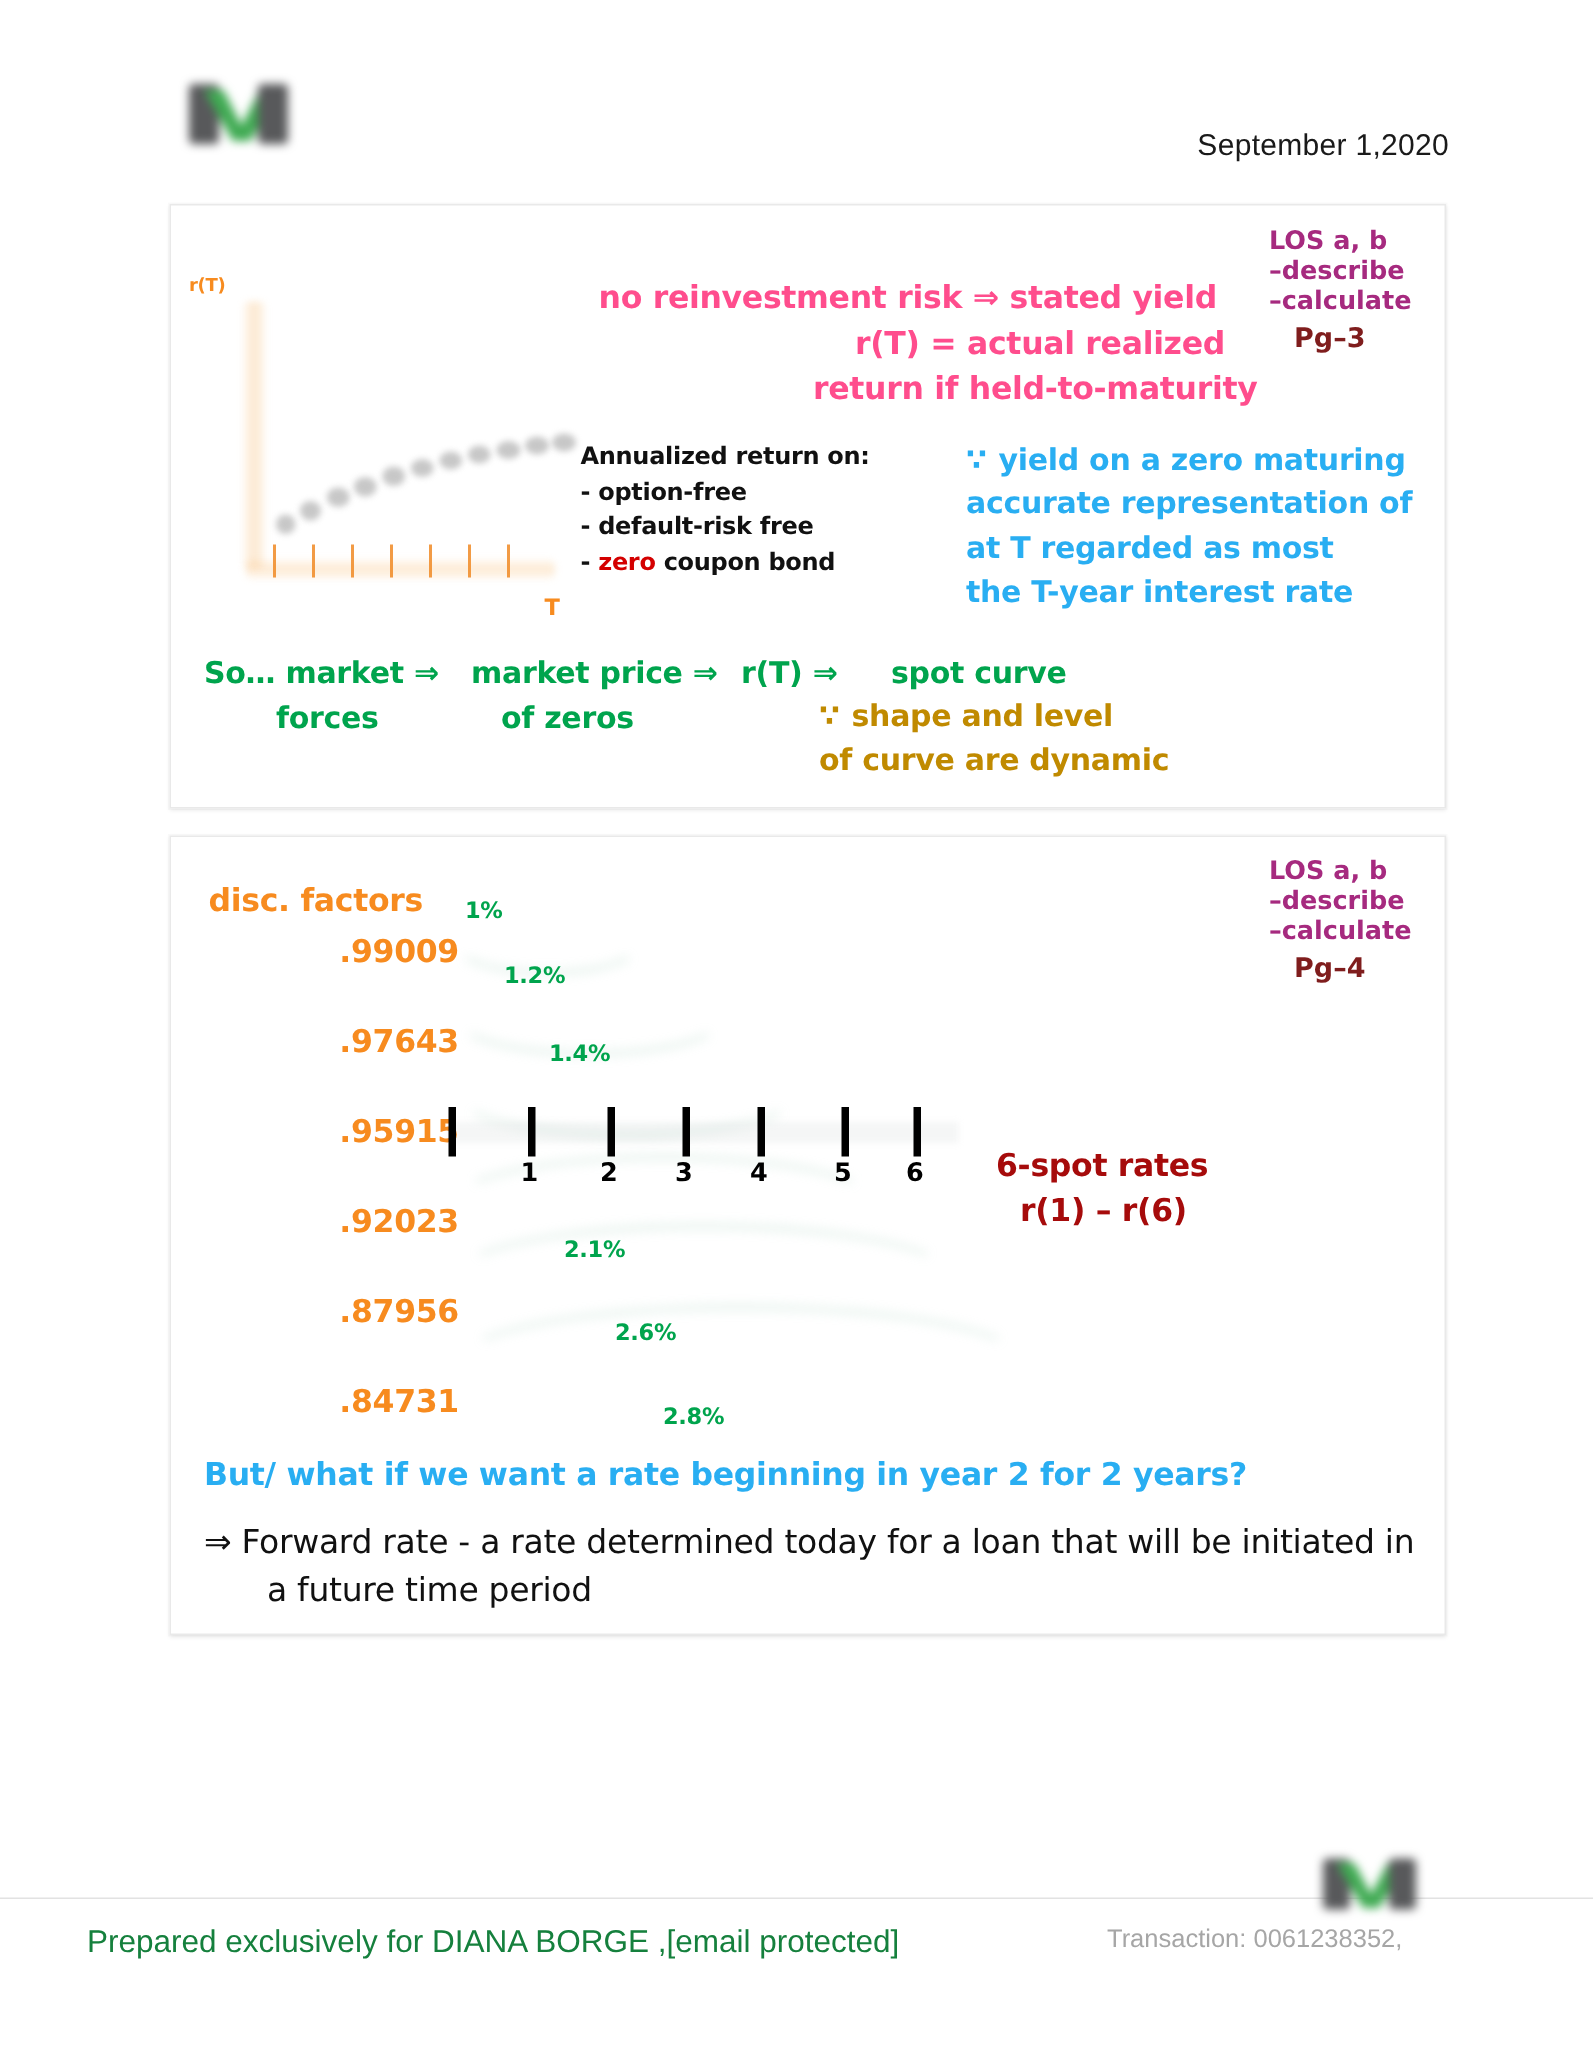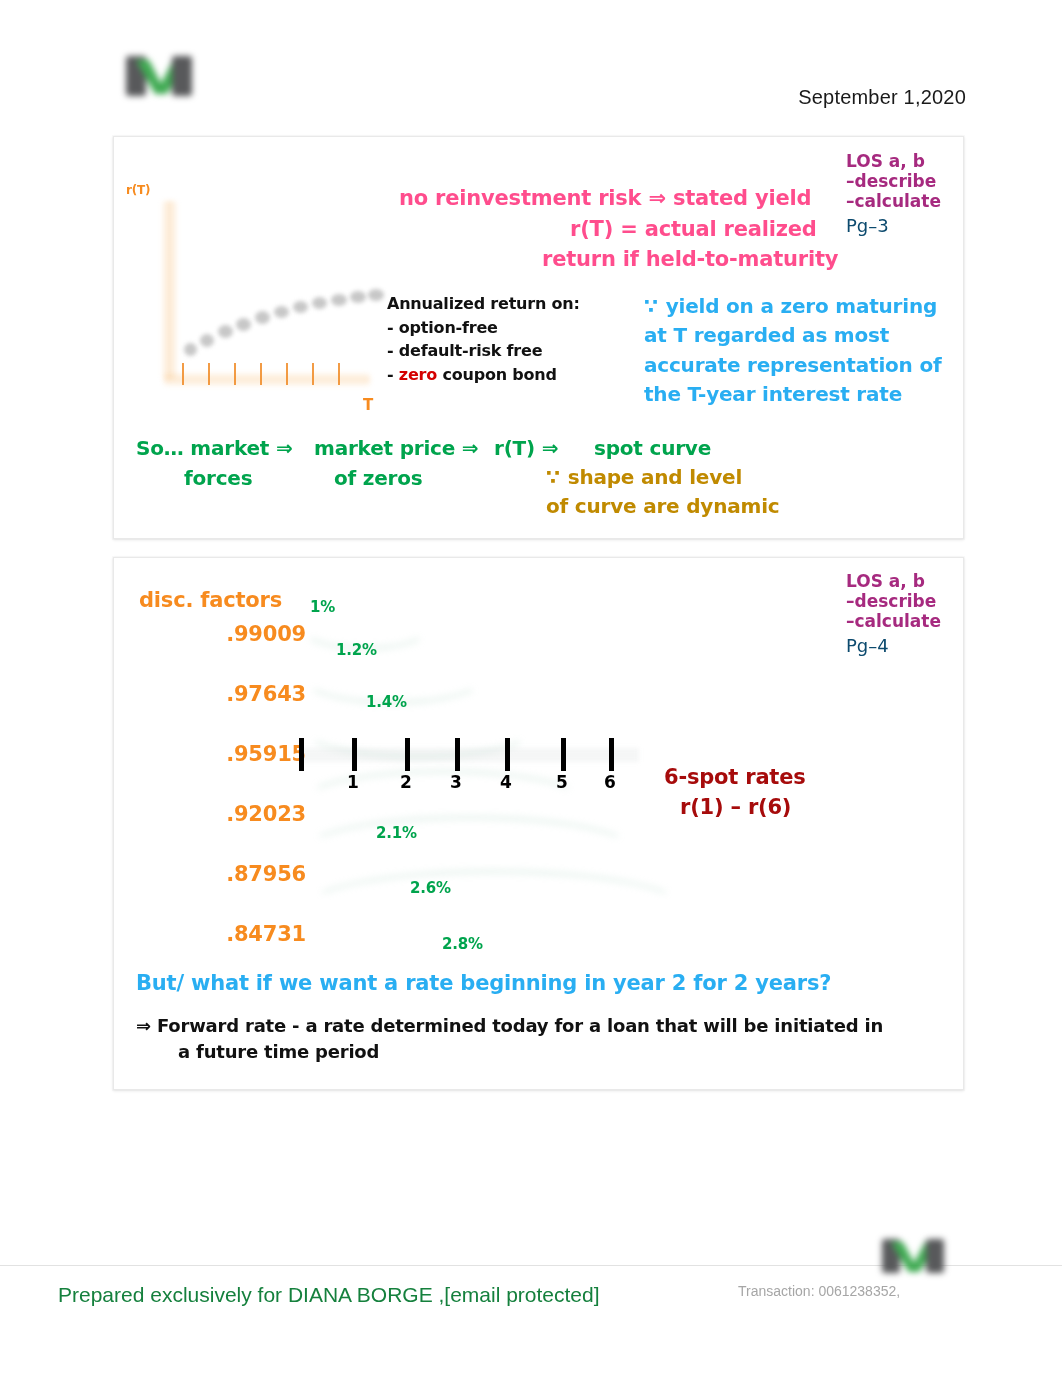--- a/index.html
+++ b/index.html
@@ -95,24 +95,24 @@
     line-height: 1.18;
   }
   .los .los-line {
     font-size: 17px;
     color: #a62a7f;
     font-weight: bold;
     font-family: "DejaVu Sans", sans-serif;
   }
   .los .los-pg {
     font-size: 18px;
-    color: #0c4a6e;
-    font-weight: normal;
+    color: #7f1d1d;
+    font-weight: bold;
     font-family: "DejaVu Sans", sans-serif;
-    text-align: left;
+    text-align: center;
     padding-right: 14px;
     margin-top: 4px;
   }
   #los-1 { top: 14px; }
   #los-2 { top: 13px; }
 
   
   .graph {
     position: absolute;
     left: 22px;
@@ -316,23 +316,23 @@
     font-size: 21px;
     color: #29aef2;
     font-weight: bold;
   }
 
   .forward {
     position: absolute;
     left: 22px;
     top: 455px;
     width: 815px;
-    font-size: 18px;
+    font-size: 22px;
     color: #111111;
-    font-weight: bold;
+    font-weight: normal;
     line-height: 1.45;
   }
   .forward .fw-l2 { padding-left: 42px; }
 
   
   .footer-rule {
     position: absolute;
     left: 0;
     top: 1265px;
     width: 1062px;
@@ -345,21 +345,21 @@
     top: 1283px;
     font-family: "Liberation Sans", sans-serif;
     font-size: 21px;
     color: #15803d;
   }
   .footer-right {
     position: absolute;
     left: 738px;
     top: 1283px;
     font-family: "Liberation Sans", sans-serif;
-    font-size: 14px;
+    font-size: 17px;
     color: #a6a6a6;
   }
   .footer-logo {
     position: absolute;
     left: 878px;
     top: 1235px;
     width: 78px;
     height: 46px;
     filter: blur(3.2px);
   }
@@ -441,22 +441,22 @@
 
     <div class="black-list hw">
       <div>Annualized return on:</div>
       <div>- option-free</div>
       <div>- default-risk free</div>
       <div><span>- </span><span class="red-word">zero</span><span> coupon bond</span></div>
     </div>
 
     <div class="cyan-block hw">
       <div><span class="because">∵</span> <span>yield on a zero maturing</span></div>
+      <div>accurate representation of</div>
       <div>at T regarded as most</div>
-      <div>accurate representation of</div>
       <div>the T-year interest rate</div>
     </div>
 
     <div class="green-row hw">
       <div class="gr-line1">
         <span class="gr-item" style="left:0px;">So… market ⇒</span>
         <span class="gr-item" style="left:178px;">market price ⇒</span>
         <span class="gr-item" style="left:358px;">r(T)  ⇒</span>
         <span class="gr-item" style="left:458px;">spot curve</span>
       </div>

